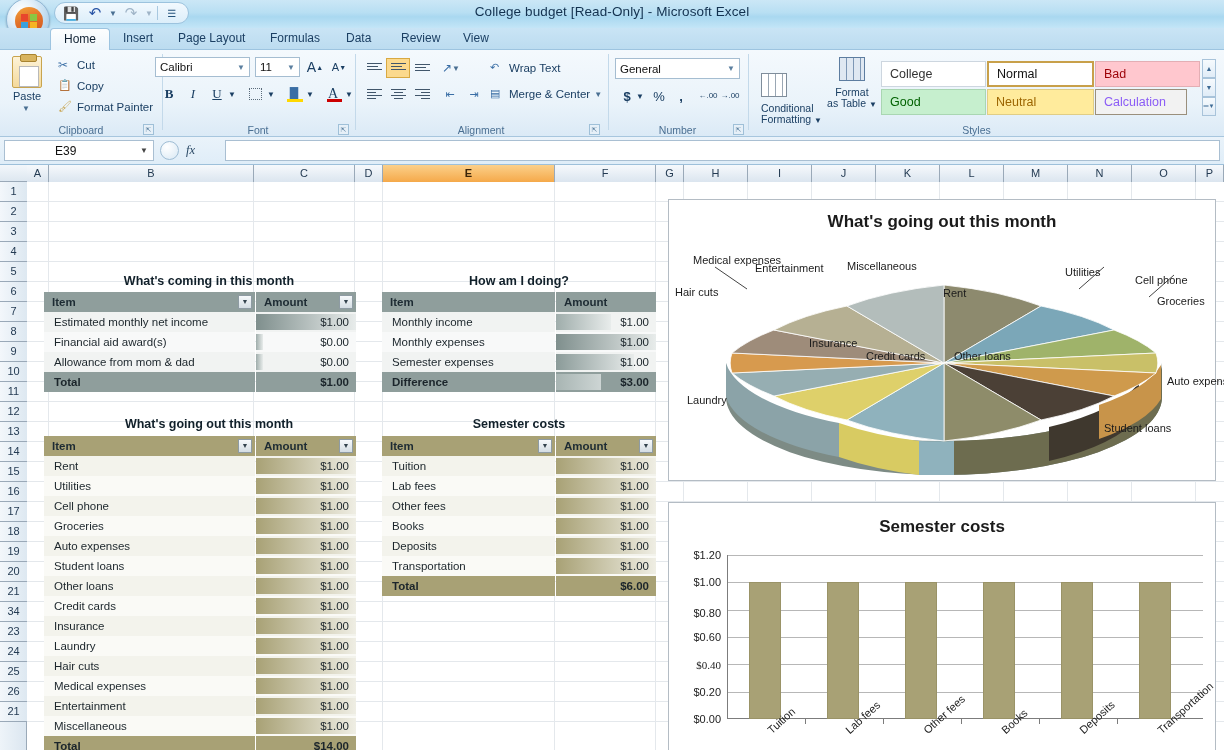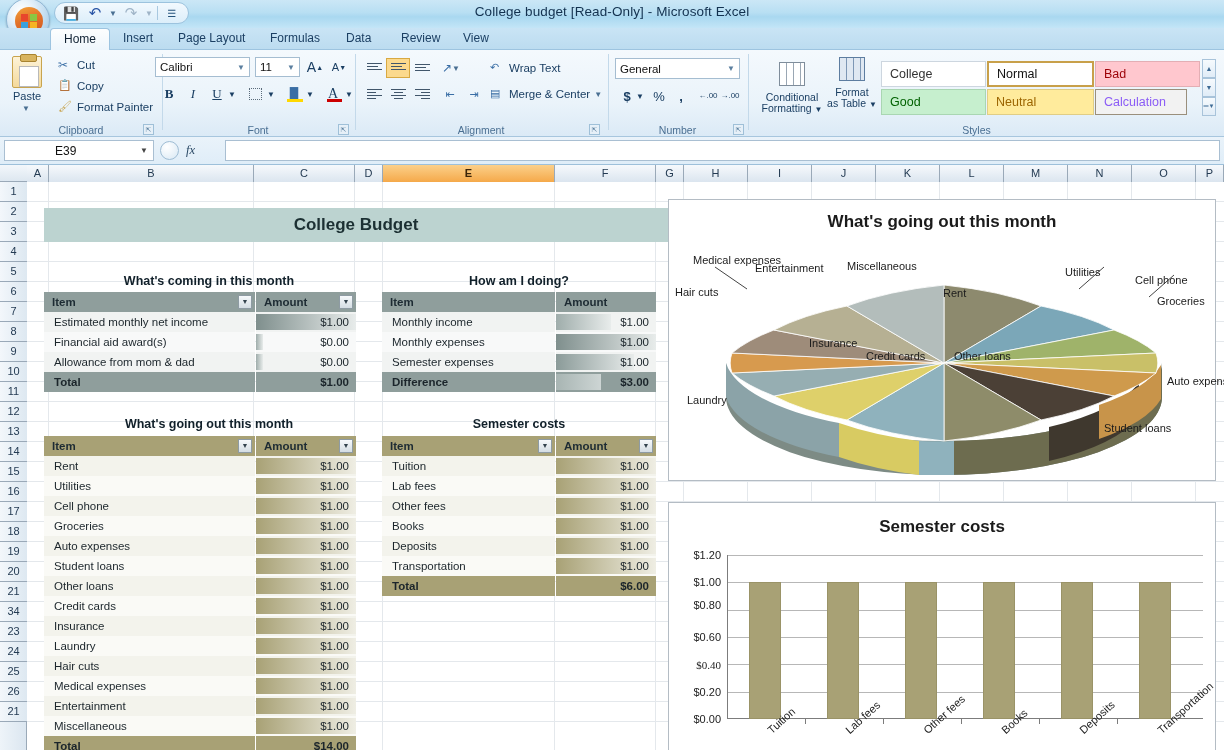--- a/index.html
+++ b/index.html
@@ -393,21 +393,21 @@
     </div>
     <div class="fbtn" style="left:110px;top:36px; width:22px;height:20px;font-size:8px;line-height:8px;">
       <span>→<span>.00</span></span>
     </div>
     <div class="glabel">Number</div>
     <div class="dlg" style="right:2px;">⇱</div>
   </div>
   <div class="rsep" style="left:748px;"></div>
 
   <div class="rgroup" style="left:749px; width:475px;">
-    <div style="position:absolute;left:12px;top:9px;width:62px;height:62px;text-align:center;cursor:default;">
+    <div style="position:absolute;left:12px;top:20px;width:62px;height:62px;text-align:left;cursor:default;">
       <span style="display:inline-block;width:26px;height:24px;margin-top:3px;
                    background:repeating-linear-gradient(90deg,#fff 0 6px,#9aa7b4 6px 7px),
                               repeating-linear-gradient(0deg,transparent 0 5px,#9aa7b4 5px 6px);
                    border:1px solid #7f8d9b;"></span>
       <div style="font-size:10.5px;color:#1b3f63;line-height:11px;margin-top:2px;">
         <span>Conditional</span><br>
         <span>Formatting</span>
         <span style="font-size:8px;">▼</span>
       </div>
     </div>
@@ -539,21 +539,20 @@
     <div class="hline" style="top:379px;"></div>
       <div class="hline" style="top:399px;"></div>
     <div class="hline" style="top:419px;"></div>
       <div class="hline" style="top:439px;"></div>
     <div class="hline" style="top:459px;"></div>
       <div class="hline" style="top:479px;"></div>
     <div class="hline" style="top:499px;"></div>
       <div class="hline" style="top:519px;"></div>
     <div class="hline" style="top:539px;"></div>
 
-    <div class="banner" style="left:17px; top:26px; width:624px; height:34px;">College Budget</div>
 
     <div class="tbl-title" style="left:17px; top:92px; width:330px;">What's coming in this month</div>
     <div class="tbl">
       <div class="th" style="left:17px; top:110px; width:211px; background:#8f9e9c;">
         <span>Item</span>
         <span class="fltr">▼</span>
       </div>
       <div class="th" style="left:229px; top:110px; width:100px; background:#8f9e9c;">
         <span>Amount</span>
         <span class="fltr">▼</span>
@@ -818,21 +817,21 @@
         <div class="tick" style="left:156px; top:163px; height:6px;"></div>
         <div class="tick" style="left:234px; top:163px; height:6px;"></div>
         <div class="tick" style="left:312px; top:163px; height:6px;"></div>
         <div class="tick" style="left:390px; top:163px; height:6px;"></div>
       </div>
 
       <div class="ax-lbl" style="left:0;  top:210px; width:52px;">$0.00</div>
       <div class="ax-lbl" style="left:0;  top:183px; width:52px;">$0.20</div>
       <div class="ax-lbl" style="left:0;  top:156px; width:52px;font-family:Liberation Serif, serif;">$0.40</div>
       <div class="ax-lbl" style="left:0;  top:128px; width:52px;">$0.60</div>
-      <div class="ax-lbl" style="left:0;  top:96px; width:52px;">$0.80</div>
+      <div class="ax-lbl" style="left:0;  top:104px; width:52px;">$0.80</div>
       <div class="ax-lbl" style="left:0;  top:73px;  width:52px;">$1.00</div>
       <div class="ax-lbl" style="left:0;  top:46px;  width:52px;">$1.20</div>
 
       <div class="cat-lbl" style="left:96px;  top:224px;">Tuition</div>
       <div class="cat-lbl" style="left:174px; top:224px;">Lab fees</div>
       <div class="cat-lbl" style="left:252px; top:224px;">Other fees</div>
       <div class="cat-lbl" style="left:330px; top:224px;">Books</div>
       <div class="cat-lbl" style="left:408px; top:224px;">Deposits</div>
       <div class="cat-lbl" style="left:486px; top:224px;">Transportation</div>
     </div>

